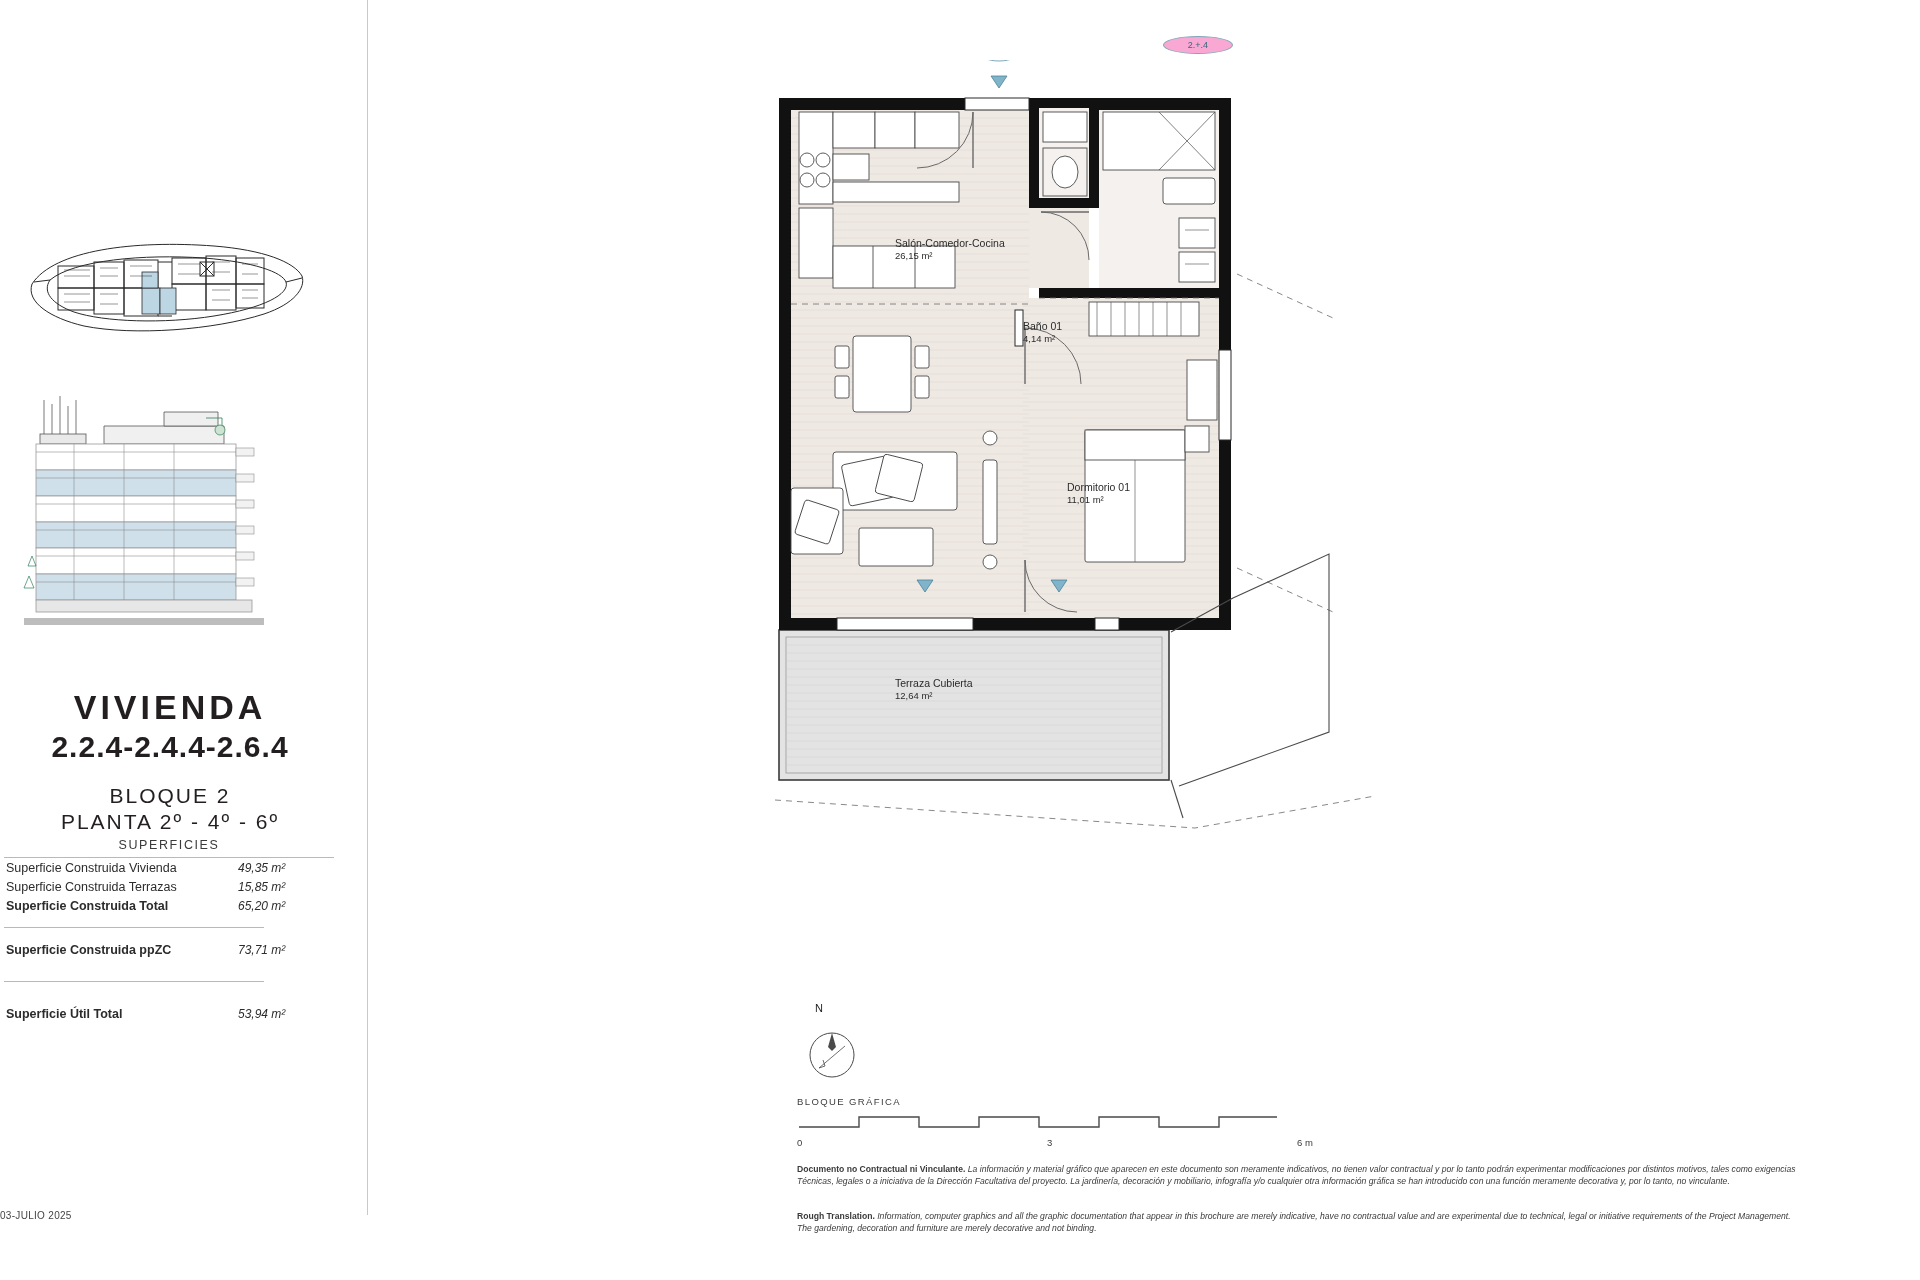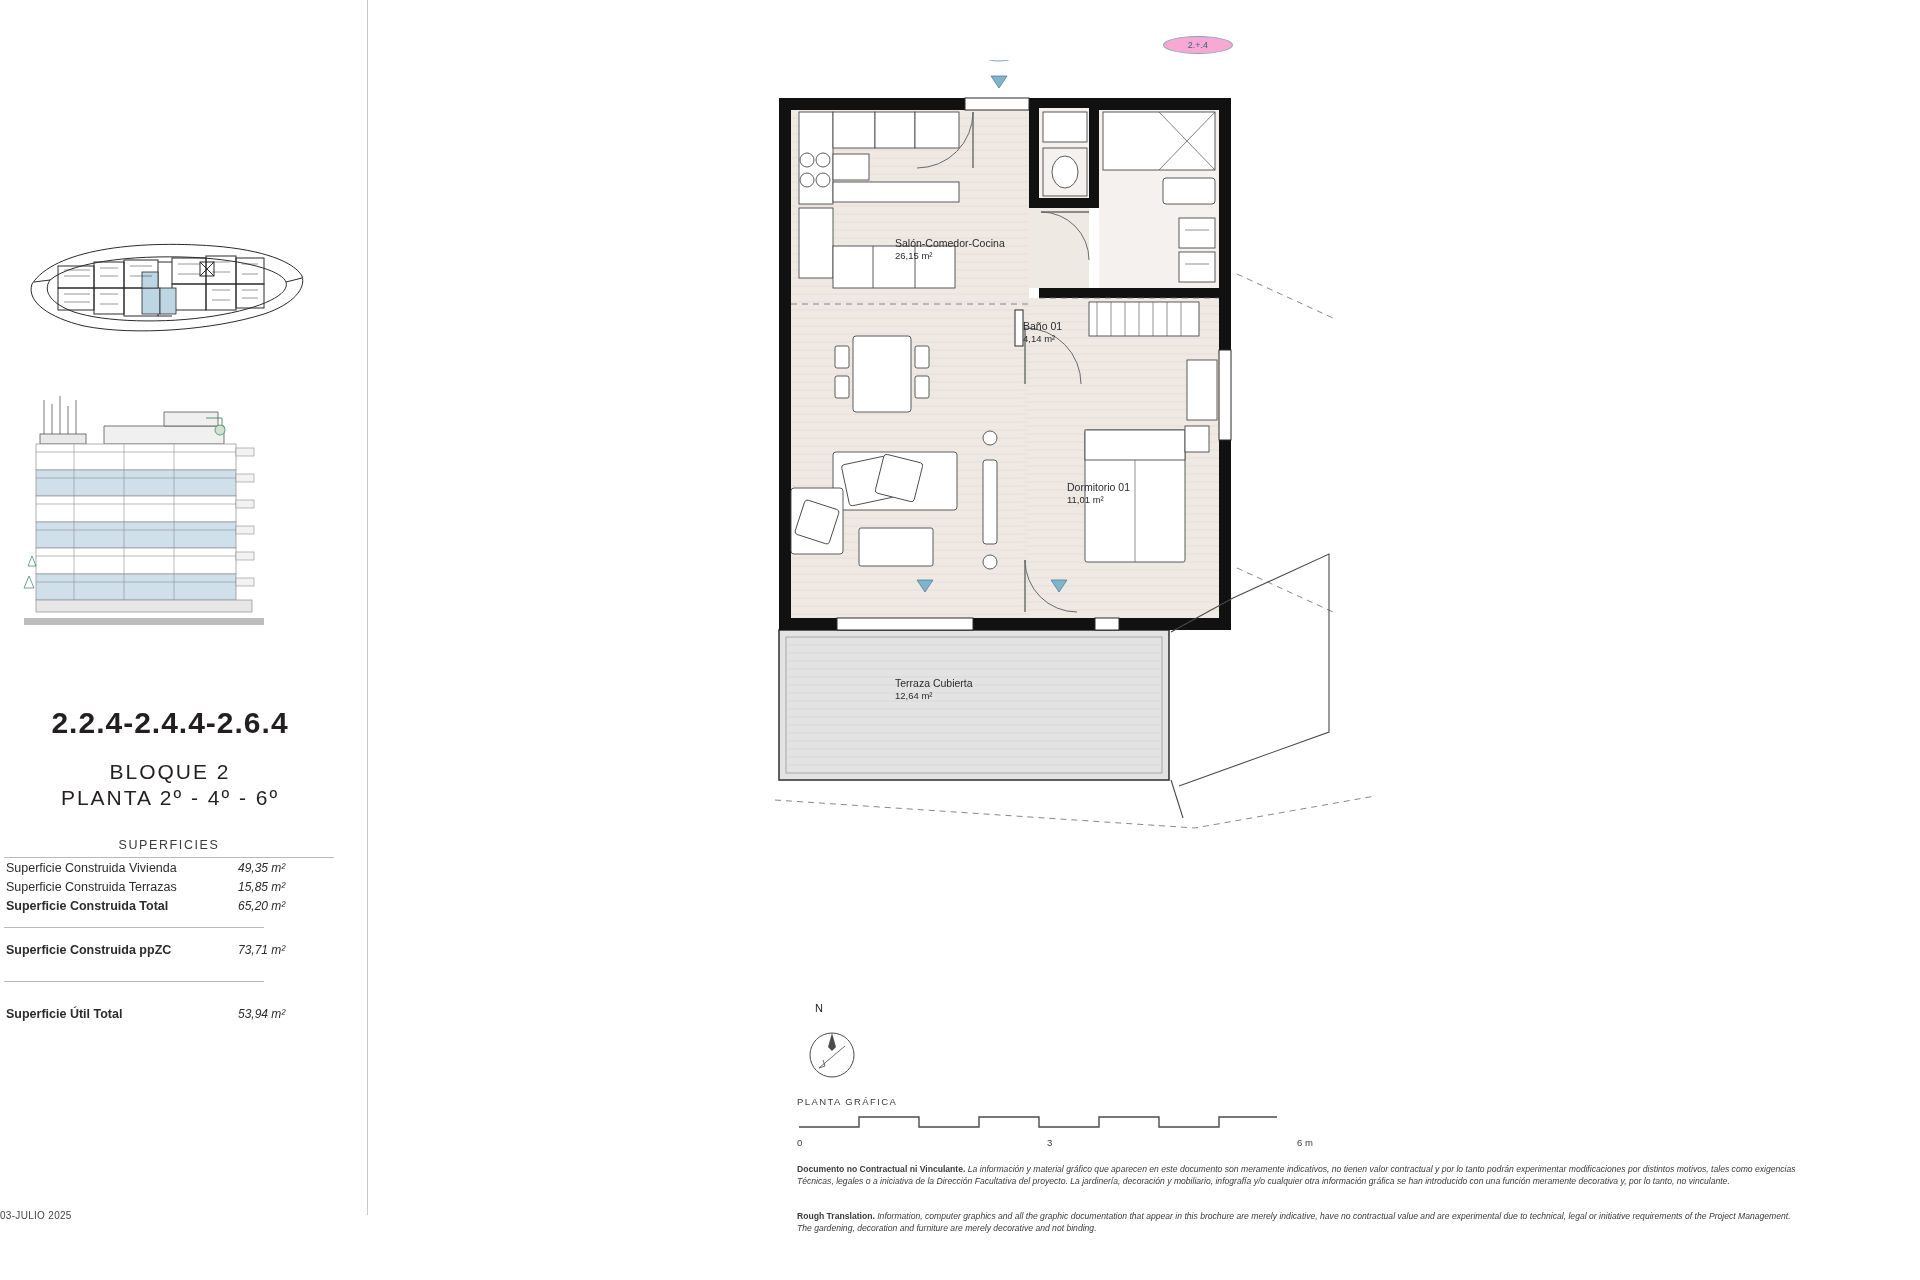--- a/index.html
+++ b/index.html
@@ -23,21 +23,21 @@
   .left-col { position: absolute; left: 0; top: 0; width: 367px; height: 1280px; }
 
   .keyplan { position: absolute; left: 14px; top: 232px; width: 300px; height: 110px; }
   .elevation { position: absolute; left: 14px; top: 382px; width: 300px; height: 250px; }
 
   .title-block { position:absolute; left:0; top: 690px; width: 340px; text-align:center; }
   .t-vivienda {
     font-size: 34px; letter-spacing: 4px; font-weight: 700; line-height: 1.05;
   }
   .t-code {
-    font-size: 30px; letter-spacing: 1px; font-weight: 700; margin-top: 16px; text-align: center;
+    font-size: 30px; letter-spacing: 1px; font-weight: 700; margin-top: 4px; text-align: center;
   }
   .t-bloque { font-size: 21px; letter-spacing: 2px; margin-top: 20px; font-weight: 400;}
   .t-planta { font-size: 21px; letter-spacing: 2px; margin-top: 2px; font-weight: 400;}
 
   .surfaces { position:absolute; left: 4px; top: 838px; width: 330px; }
   .surf-title {
     text-align:center; font-size: 12.5px; letter-spacing: 1.6px; color:#3a3a3a;
     padding-bottom: 5px;
   }
   .hr { height:1px; background:#b9b9b9; width:100%; }
@@ -153,20 +153,21 @@
         <rect x="222" y="196" width="18" height="8" fill="#f2f2f2"></rect>
       </g>
       <g stroke="#2f7f5b" stroke-width=".7" fill="none">
         <path d="M14 184 l4 -10 4 10 z"></path>
         <path d="M10 206 l5 -12 5 12 z"></path>
       </g>
       <rect x="10" y="236" width="240" height="7" fill="#bdbdbd"></rect>
     </svg>
 
     <div class="title-block">
+      <div class="t-vivienda">VIVIENDA</div>
       <div class="t-code">2.2.4-2.4.4-2.6.4</div>
       <div class="t-bloque">BLOQUE 2</div>
       <div class="t-planta">PLANTA 2º - 4º - 6º</div>
     </div>
 
     <div class="surfaces">
       <div class="surf-title">SUPERFICIES</div>
       <div class="hr"></div>
 
       <div class="srow">
@@ -400,21 +401,21 @@
       <div class="compass-n">N</div>
       <svg viewBox="0 0 70 70" width="70" height="70">
         <circle cx="35" cy="35" r="22" fill="none" stroke="#4a4a4a" stroke-width="1"></circle>
         <path d="M35 13 l4 14 l-4 4 l-4 -4 z" fill="#4a4a4a"></path>
         <path d="M22 48 l26 -22" stroke="#4a4a4a" stroke-width=".8" fill="none"></path>
         <path d="M22 48 l6 -2 l-2 -6" fill="none" stroke="#4a4a4a" stroke-width=".8"></path>
       </svg>
     </div>
 
     <div class="scale-block">
-      <div class="scale-label">PLANTA GRÁFICA</div>
+      <div class="scale-label">BLOQUE GRÁFICA</div>
       <svg viewBox="0 0 520 22" width="520" height="22">
         <path d="M2 16 h60 v-10 h60 v10 h60 v-10 h60 v10 h60 v-10 h60 v10 h60 v-10 h58" fill="none" stroke="#4a4a4a" stroke-width="1.4"></path>
       </svg>
       <div class="scale-nums">
         <span style="left:0px;">0</span>
         <span style="left:250px;">3</span>
         <span style="left:500px;">6 m</span>
       </div>
     </div>
 

